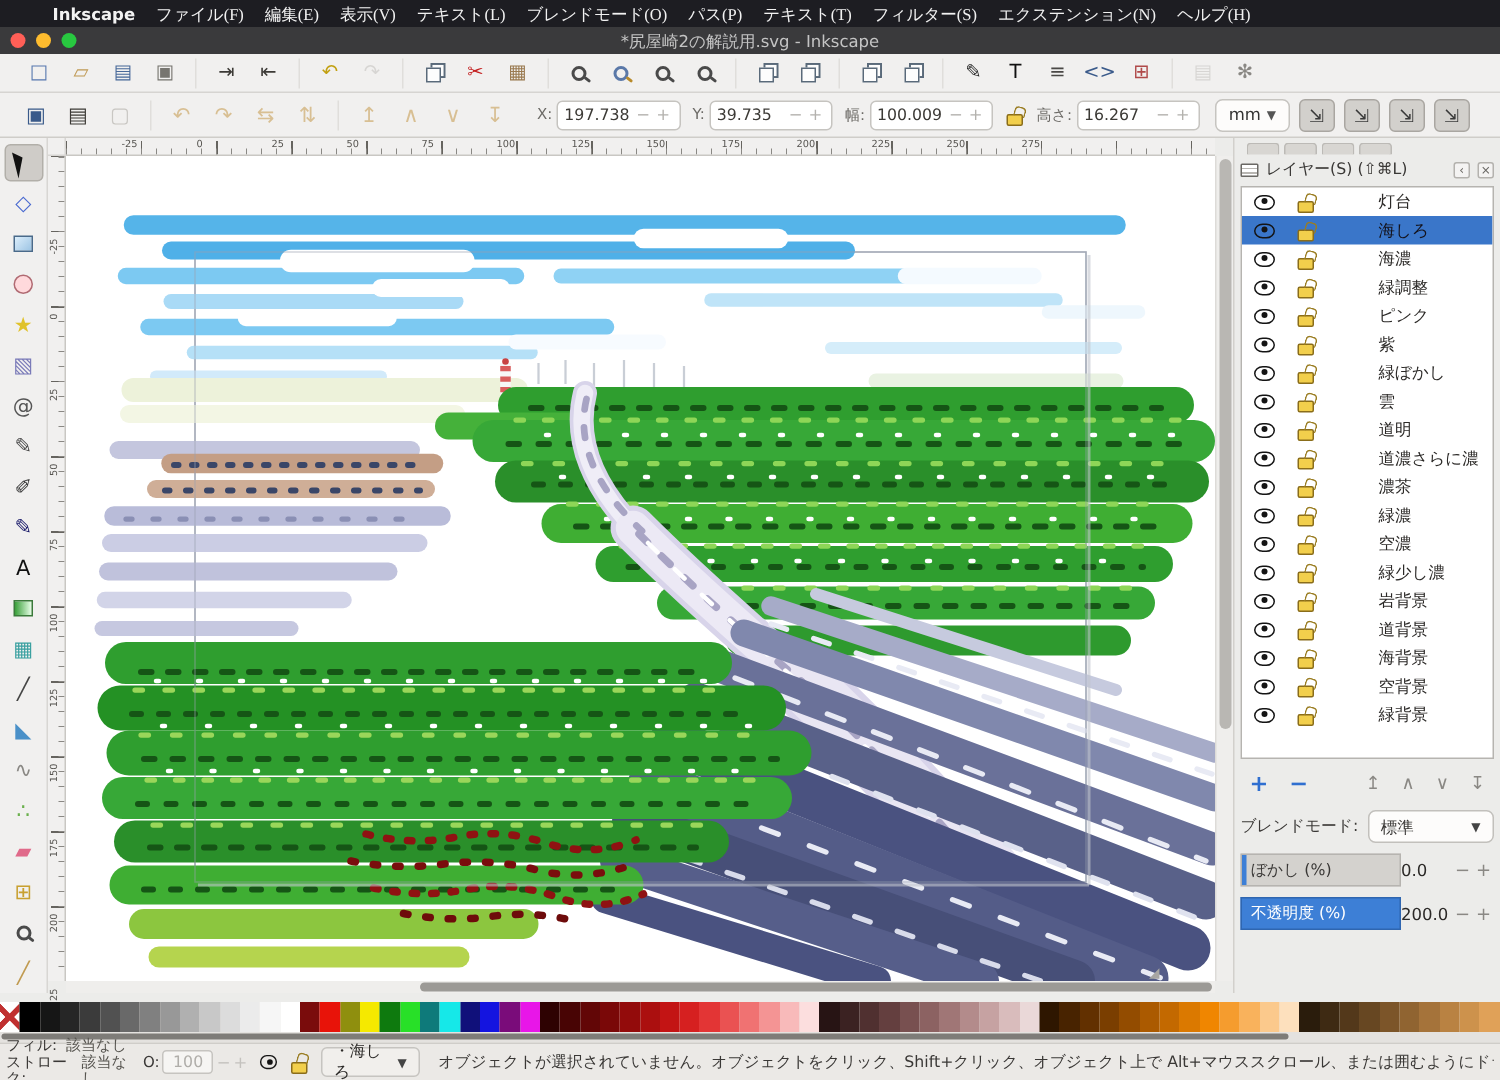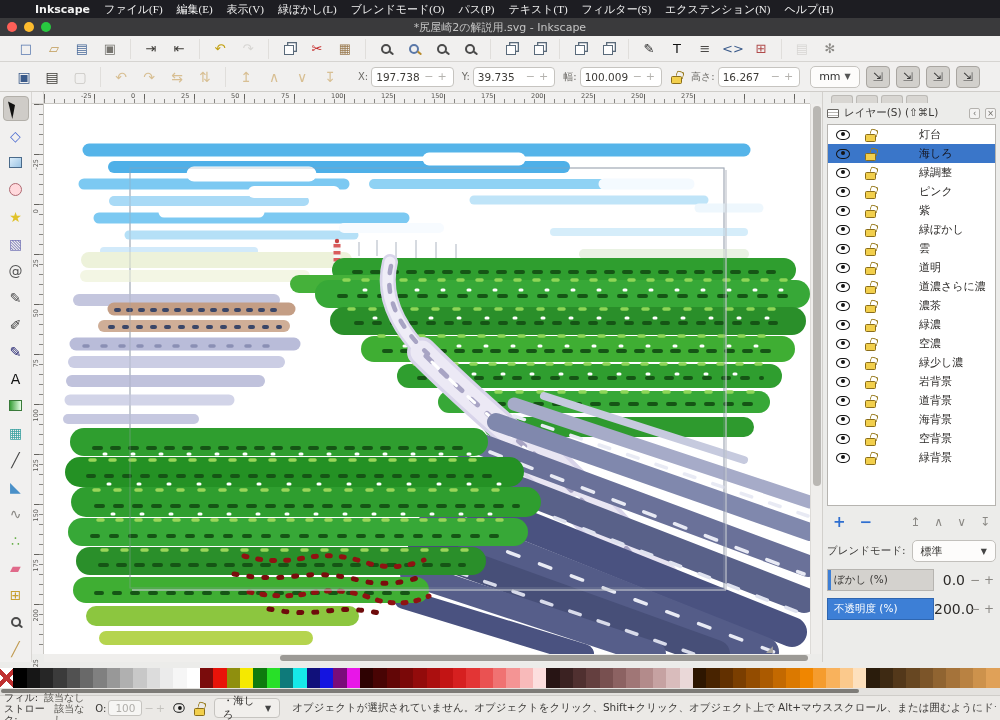--- a/index.html
+++ b/index.html
@@ -98,21 +98,21 @@
   #lbtns .mv { color:#8a8884; font-size:12px; }
 
   #blendrow { display:flex; align-items:center; gap:6px; margin-top:6px; font-size:10.5px; color:#3a3836; }
   #blenddd { flex:1; display:flex; align-items:center; justify-content:space-between; background:#fdfcfb; border:1px solid #c2c0bc; border-radius:5px; height:22px; padding:0 8px; font-size:11px; }
   #blenddd .car { font-size:8px; color:#444; }
 
   .sliderrow { display:flex; align-items:center; margin-top:7px; height:22px; }
   .strack { position:relative; flex:1; height:22px; background:#d4d2ce; border:1px solid #b6b4b0; display:flex; align-items:center; padding-left:6px; font-size:10.5px; color:#3a3836; overflow:hidden; }
   .strack.full { background:#3d7fd6; border-color:#2f66b0; color:#ffffff; }
   .strack .edge { position:absolute; left:0; top:0; bottom:0; width:3px; background:#3d7fd6; }
-  .sval { width:34px; text-align:right; font-size:14px; color:#2c2a28; padding-right:3px; }
+  .sval { width:34px; text-align:left; font-size:11px; color:#2c2a28; padding-right:3px; }
   .smin,.splu { width:14px; text-align:center; color:#8a8884; font-size:12px; }
 
   
   #palwrap { position:absolute; top:668px; left:0; width:1000px; height:27px; background:#e4e2df; }
   #palette { display:flex; height:20px; width:1000px; }
   .sw { flex:1; height:20px; }
   .sw.none { background:
       linear-gradient(45deg, transparent 42%, #c03030 42% 58%, transparent 58%),
       linear-gradient(-45deg, transparent 42%, #c03030 42% 58%, transparent 58%), #fff; }
   #palscroll { position:relative; height:6px; }
@@ -137,21 +137,21 @@
 <div id="app">
 
   <div id="menubar">
     <svg id="apple-glyph" viewBox="0 0 11 13">
         <path fill="#f2f2f2" d="M7.8.4c.1 1-.5 1.9-1.4 2.2-.2-.9.5-1.9 1.4-2.2zM6.4 3.4c.8 0 1.5.4 2 .4.4 0 1.2-.4 2-.3-1.7 1-1.4 3.4.3 4-.3.9-1.3 2.9-2.4 2.9-.6 0-.8-.4-1.5-.4s-1 .4-1.6.4C4 10.4 2.6 8.3 2.6 6.3c0-1.8 1.2-2.8 2.4-2.8.6 0 1.1.3 1.4-.1z"></path>
       </svg>
     <span class="appname">Inkscape</span>
   <span class="mitem">ファイル(F)</span>
       <span class="mitem">編集(E)</span>
       <span class="mitem">表示(V)</span>
-      <span class="mitem">緑ぼかし(L)</span>
+      <span class="mitem">テキスト(L)</span>
       <span class="mitem">ブレンドモード(O)</span>
       <span class="mitem">パス(P)</span>
       <span class="mitem">テキスト(T)</span>
       <span class="mitem">フィルター(S)</span>
       <span class="mitem">エクステンション(N)</span>
       <span class="mitem">ヘルプ(H)</span>
     </div>
 
   <div id="titlebar">
     <span class="tl red"></span>
@@ -622,20 +622,25 @@
     <div id="layerlist">
         <div class="lrow">
           <span class="eye"></span>
           <span class="locki"></span>
           <span class="lname">灯台</span>
         </div>
         <div class="lrow sel">
           <span class="eye"></span>
           <span class="locki"></span>
           <span class="lname">海しろ</span>
+        </div>
+        <div class="lrow">
+          <span class="eye"></span>
+          <span class="locki"></span>
+          <span class="lname">海濃</span>
         </div>
         <div class="lrow">
           <span class="eye"></span>
           <span class="locki"></span>
           <span class="lname">緑調整</span>
         </div>
         <div class="lrow">
           <span class="eye"></span>
           <span class="locki"></span>
           <span class="lname">ピンク</span>

